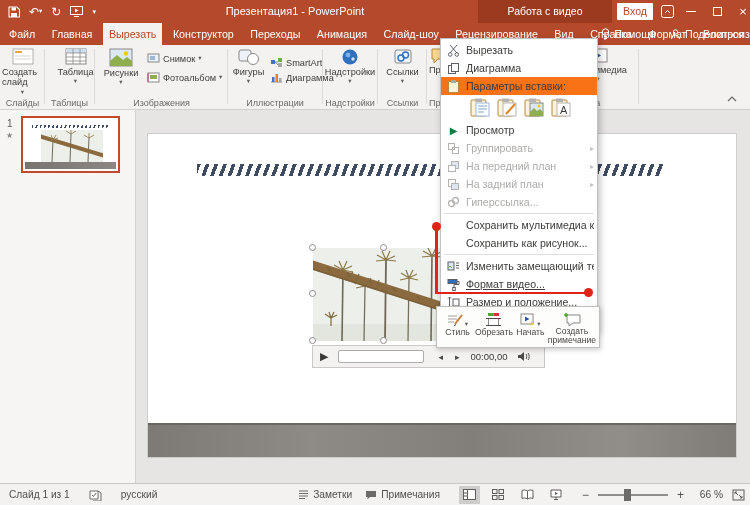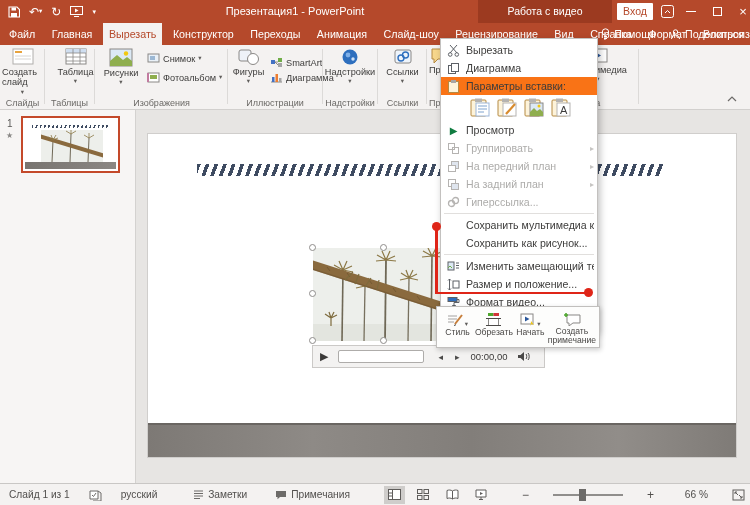--- a/index.html
+++ b/index.html
@@ -59,21 +59,21 @@
 .pbtn{width:21px;height:19px}
 
 .minibar{left:436px;top:306px;width:164px;height:42px;background:#fdfdfc;border:1px solid #c1bfbd;box-shadow:1px 2px 5px rgba(0,0,0,.2);z-index:41;display:flex;align-items:stretch;padding:2px 3px}
 .mbtn{flex:1;display:flex;flex-direction:column;align-items:center;justify-content:flex-start;font-size:8.6px;color:#4a4846;line-height:1.05;text-align:center;padding-top:3px;gap:1px}
 
 .anno{background:#df2518;z-index:60}
 .adot{width:9px;height:9px;border-radius:50%;background:#df2518;z-index:61}
 
 .statusbar{left:0;top:483px;width:750px;height:22px;background:#f4f2f1;border-top:1px solid #c9c7c5;z-index:20;display:flex;align-items:center;font-size:10.2px;color:#514f4d}
 .sbL{display:flex;align-items:center;gap:19px;padding-left:9px}
-.sbR{position:absolute;right:5px;top:0;height:21px;display:flex;align-items:center;gap:24px}
+.sbR{position:absolute;right:5px;top:0;height:21px;display:flex;align-items:center;gap:9px}
 .vbtn{width:21px;height:18px;display:flex;align-items:center;justify-content:center}
 .vbtn.sel{background:#cfcdcb}
 .ztrack{width:70px;height:2px;background:#908e8c;position:relative}
 .zthumb{position:absolute;left:26px;top:-5px;width:7px;height:12px;background:#6d6b69}
 </style>
 </head>
 <body>
 
 <div class="A titlebar">
   <div class="qat">
@@ -485,35 +485,35 @@
           <rect x="1" y="2" width="6" height="8" fill="#dce9f5" stroke="#5c6066"></rect>
           <path d="M9 3h3M9 5.5h3M9 8h3" stroke="#5c6066"></path>
           <path d="M1 8l2-2 2 2" stroke="#70ad47" fill="none"></path>
         </svg>
       </span>
     <span class="mtx">Изменить замещающий текст...</span>
   </div>
   <div class="mi">
     <span class="mic">
         <svg width="13" height="13" viewBox="0 0 13 13">
-          <path d="M2.5 1v11M1 2.5l1.5-1.5L4 2.5M1 10.5l1.5 1.5L4 10.5" stroke="#5c6066" fill="none"></path>
-          <rect x="6" y="3" width="6" height="7" fill="#fff" stroke="#5c6066"></rect>
-        </svg>
-      </span>
-    <span class="mtx">Размер и положение...</span>
-  </div>
-  <div class="mi">
-    <span class="mic">
-        <svg width="13" height="13" viewBox="0 0 13 13">
           <rect x="1" y="1.5" width="9" height="4" fill="#2e6fbe" stroke="#5c6066"></rect>
           <path d="M10 3.5h2v3H7v3" fill="none" stroke="#5c6066"></path>
           <rect x="5.7" y="9.5" width="2.6" height="3" fill="#fff" stroke="#5c6066"></rect>
         </svg>
       </span>
     <span class="mtx" style="text-decoration:underline">Формат видео...</span>
+  </div>
+  <div class="mi">
+    <span class="mic">
+        <svg width="13" height="13" viewBox="0 0 13 13">
+          <path d="M2.5 1v11M1 2.5l1.5-1.5L4 2.5M1 10.5l1.5 1.5L4 10.5" stroke="#5c6066" fill="none"></path>
+          <rect x="6" y="3" width="6" height="7" fill="#fff" stroke="#5c6066"></rect>
+        </svg>
+      </span>
+    <span class="mtx">Размер и положение...</span>
   </div>
   <div class="mi sel">
     <span class="mic">
         <svg width="14" height="12" viewBox="0 0 14 12">
           <path d="M1 1h12v7H6l-3.5 3V8H1z" fill="#fff" stroke="#8a8886"></path>
         </svg>
       </span>
     <span class="mtx">Создать примечание</span>
   </div>
 </div>

